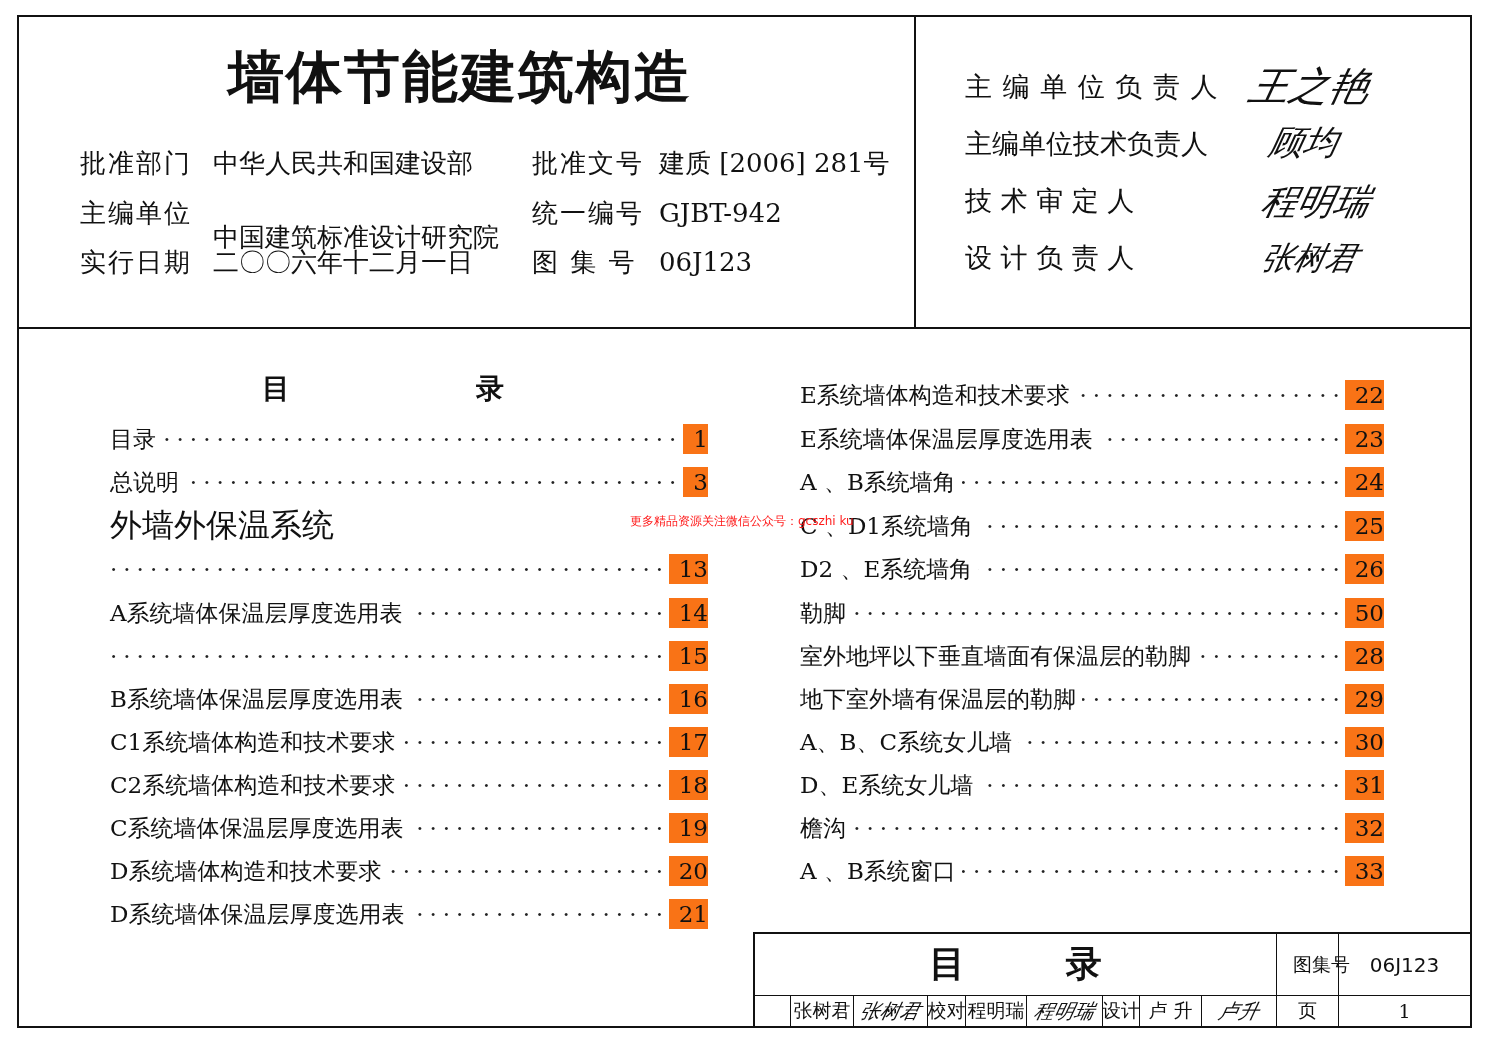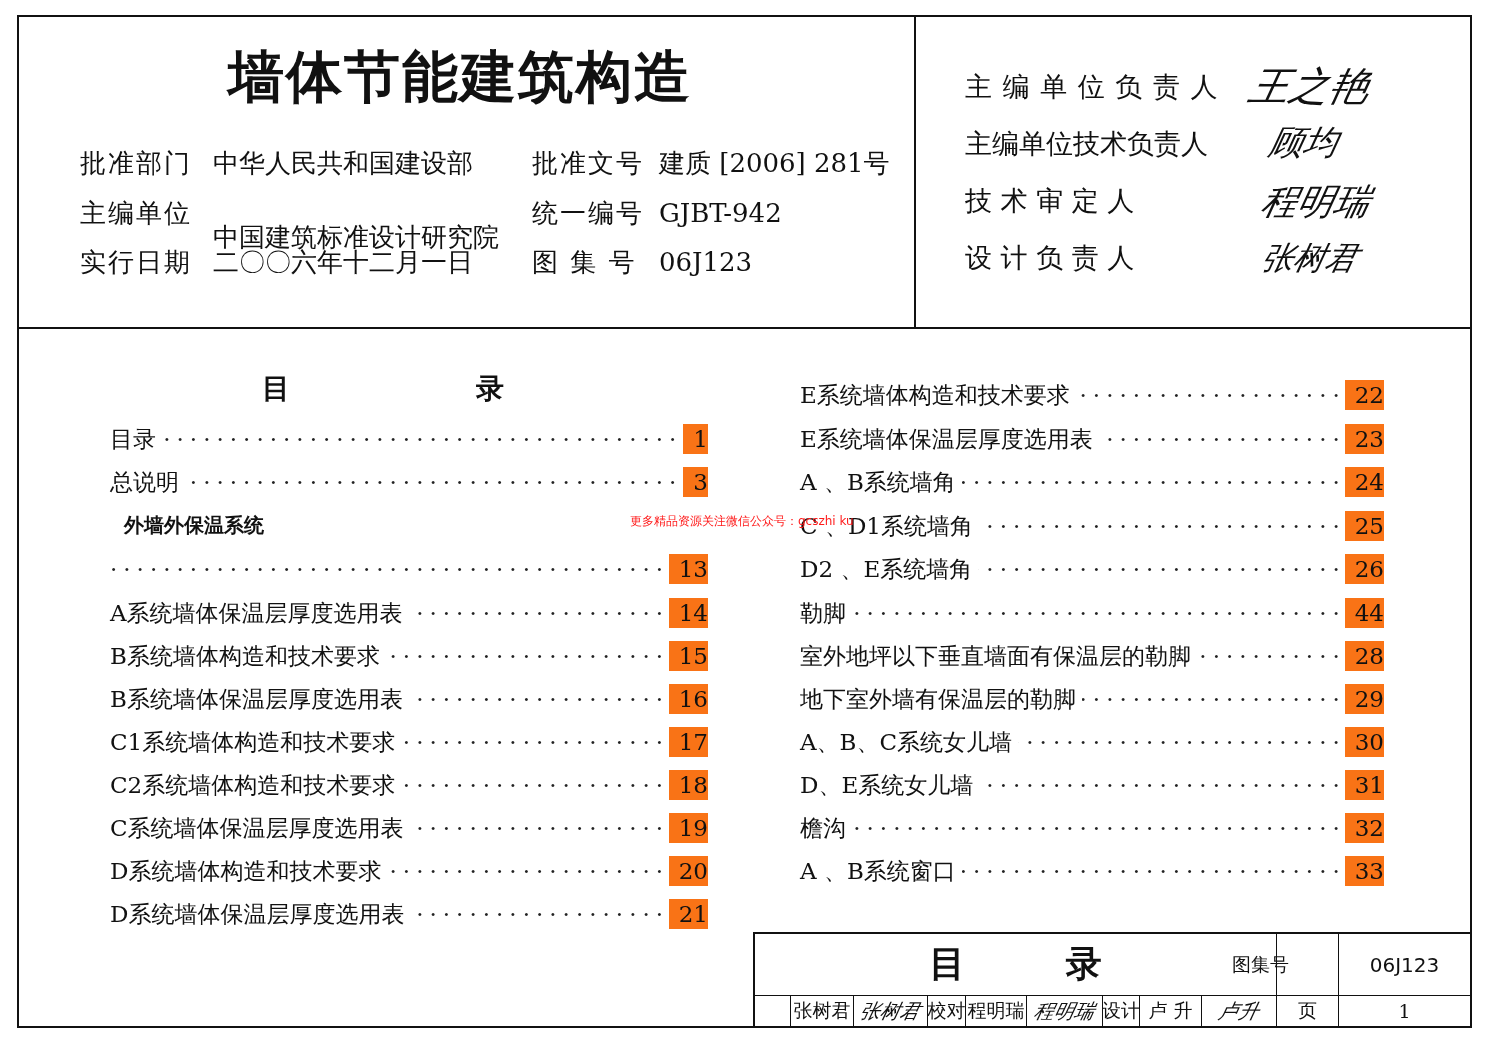--- a/index.html
+++ b/index.html
@@ -35,21 +35,21 @@
     font-family: "DejaVu Sans", "Liberation Sans", sans-serif;
   }
   .toc-item { position: absolute; height: 30px; font-size: 23px; line-height: 30px; white-space: nowrap; }
   .toc-item .title { position: absolute; left: 0; top: 0; background: #fff; padding-right: 6px; }
   .toc-item .dots {
     position: absolute; left: 0; right: 0; top: 0; overflow: hidden;
     letter-spacing: 6px; color: #222;
   }
   .toc-item .page { position: absolute; right: 0; top: 0; background: #f97316; padding-left: 10px; }
   .toc-section {
-    position: absolute; left: 124px; top: 510px; font-size: 20px; font-weight: bold;
+    position: absolute; left: 110px; top: 510px; font-size: 32px; font-weight: normal;
     font-family: "DejaVu Sans", "Liberation Sans", sans-serif; line-height: 30px;
   }
   .watermark {
     position: absolute; left: 630px; top: 513px; font-size: 12px; color: #ff1a1a;
     font-family: "DejaVu Sans", "Liberation Sans", sans-serif; white-space: nowrap; line-height: 16px;
   }
 
   
   .tb { position: absolute; left: 753px; top: 932px; width: 717px; height: 94px; border-top: 2px solid #111; border-left: 2px solid #111; }
   .tb-row-line { position: absolute; left: 753px; top: 995px; width: 717px; height: 1px; background: #111; }
@@ -130,21 +130,20 @@
   <span class="dots">··································································</span>
   <span class="page">13</span>
 </div>
 <div class="toc-item" style="left:110px; top:598px; width:598px;">
   <span class="dots">··································································</span>
   <span class="title">A系统墙体保温层厚度选用表</span>
   <span class="page">14</span>
 </div>
 <div class="toc-item" style="left:110px; top:641px; width:598px;">
   <span class="dots">··································································</span>
-  <span class="title">B系统墙体构造和技术要求</span>
   <span class="page">15</span>
 </div>
 <div class="toc-item" style="left:110px; top:684px; width:598px;">
   <span class="dots">··································································</span>
   <span class="title">B系统墙体保温层厚度选用表</span>
   <span class="page">16</span>
 </div>
 <div class="toc-item" style="left:110px; top:727px; width:598px;">
   <span class="dots">··································································</span>
   <span class="title">C1系统墙体构造和技术要求</span>
@@ -192,21 +191,21 @@
   <span class="page">25</span>
 </div>
 <div class="toc-item" style="left:800px; top:554px; width:584px;">
   <span class="dots">··································································</span>
   <span class="title">D2 、E系统墙角</span>
   <span class="page">26</span>
 </div>
 <div class="toc-item" style="left:800px; top:598px; width:584px;">
   <span class="dots">··································································</span>
   <span class="title">勒脚</span>
-  <span class="page">44</span>
+  <span class="page">50</span>
 </div>
 <div class="toc-item" style="left:800px; top:641px; width:584px;">
   <span class="dots">··································································</span>
   <span class="title">室外地坪以下垂直墙面有保温层的勒脚</span>
   <span class="page">28</span>
 </div>
 <div class="toc-item" style="left:800px; top:684px; width:584px;">
   <span class="dots">··································································</span>
   <span class="title">地下室外墙有保温层的勒脚</span>
   <span class="page">29</span>
@@ -243,21 +242,21 @@
 <div class="tb-v" style="left:790px; top:995px; height:31px;"></div>
 <div class="tb-v" style="left:853px; top:995px; height:31px;"></div>
 <div class="tb-v" style="left:927px; top:995px; height:31px;"></div>
 <div class="tb-v" style="left:965px; top:995px; height:31px;"></div>
 <div class="tb-v" style="left:1026px; top:995px; height:31px;"></div>
 <div class="tb-v" style="left:1102px; top:995px; height:31px;"></div>
 <div class="tb-v" style="left:1139px; top:995px; height:31px;"></div>
 <div class="tb-v" style="left:1201px; top:995px; height:31px;"></div>
 
 <div class="tb-cell tb-title" style="left:755px; top:934px; width:521px; height:61px; white-space:pre;text-align:center;">目        录</div>
-<div class="tb-cell" style="left:1230px; top:934px; width:61px; height:61px;text-align:center;">图集号</div>
+<div class="tb-cell" style="left:1291px; top:934px; width:61px; height:61px;text-align:center;">图集号</div>
 <div class="tb-cell tb-sans" style="left:1339px; top:934px; width:131px; height:61px;">06J123</div>
 
 <div class="tb-cell" style="left:755px; top:1039px; width:35px; height:30px;">审核</div>
 <div class="tb-cell" style="left:791px; top:996px; width:62px; height:30px;">张树君</div>
 <div class="tb-cell tb-sig" style="left:854px; top:996px; width:73px; height:30px;">张树君</div>
 <div class="tb-cell" style="left:928px; top:996px; width:37px; height:30px;">校对</div>
 <div class="tb-cell" style="left:966px; top:996px; width:60px; height:30px;">程明瑞</div>
 <div class="tb-cell tb-sig" style="left:1027px; top:996px; width:75px; height:30px;">程明瑞</div>
 <div class="tb-cell" style="left:1103px; top:996px; width:36px; height:30px;">设计</div>
 <div class="tb-cell" style="left:1140px; top:996px; width:61px; height:30px; white-space:pre;">卢 升</div>

